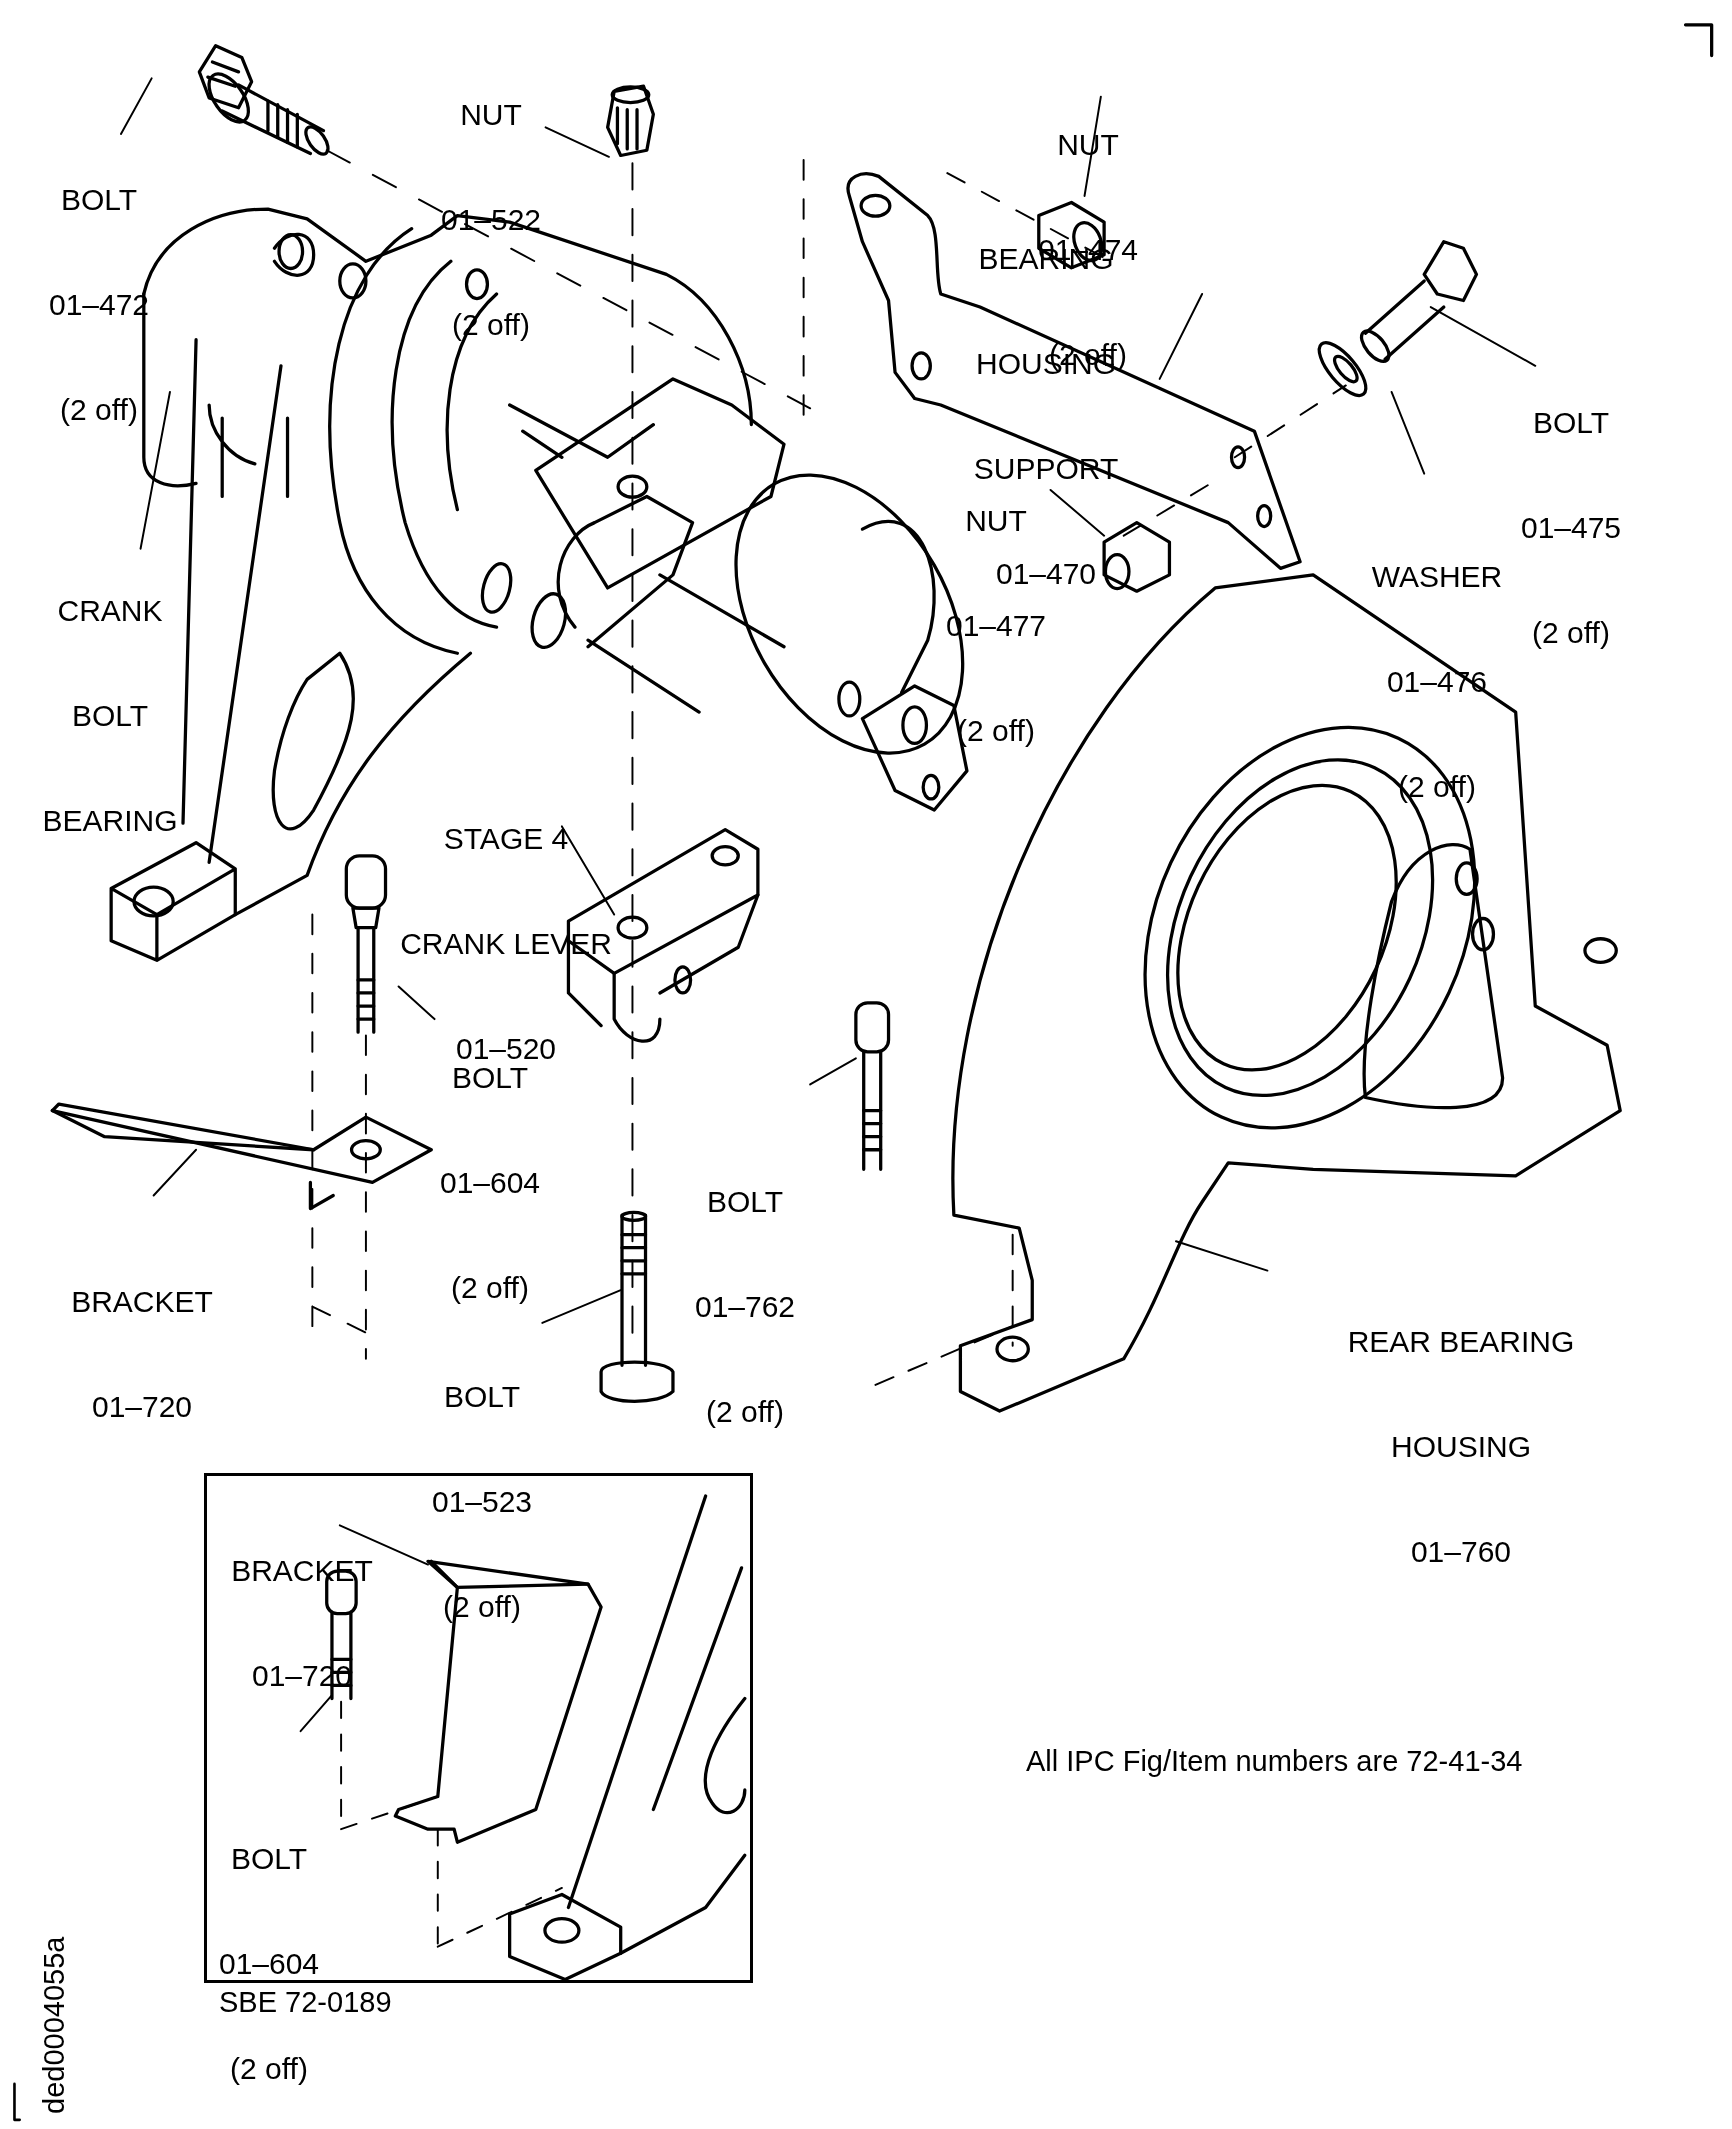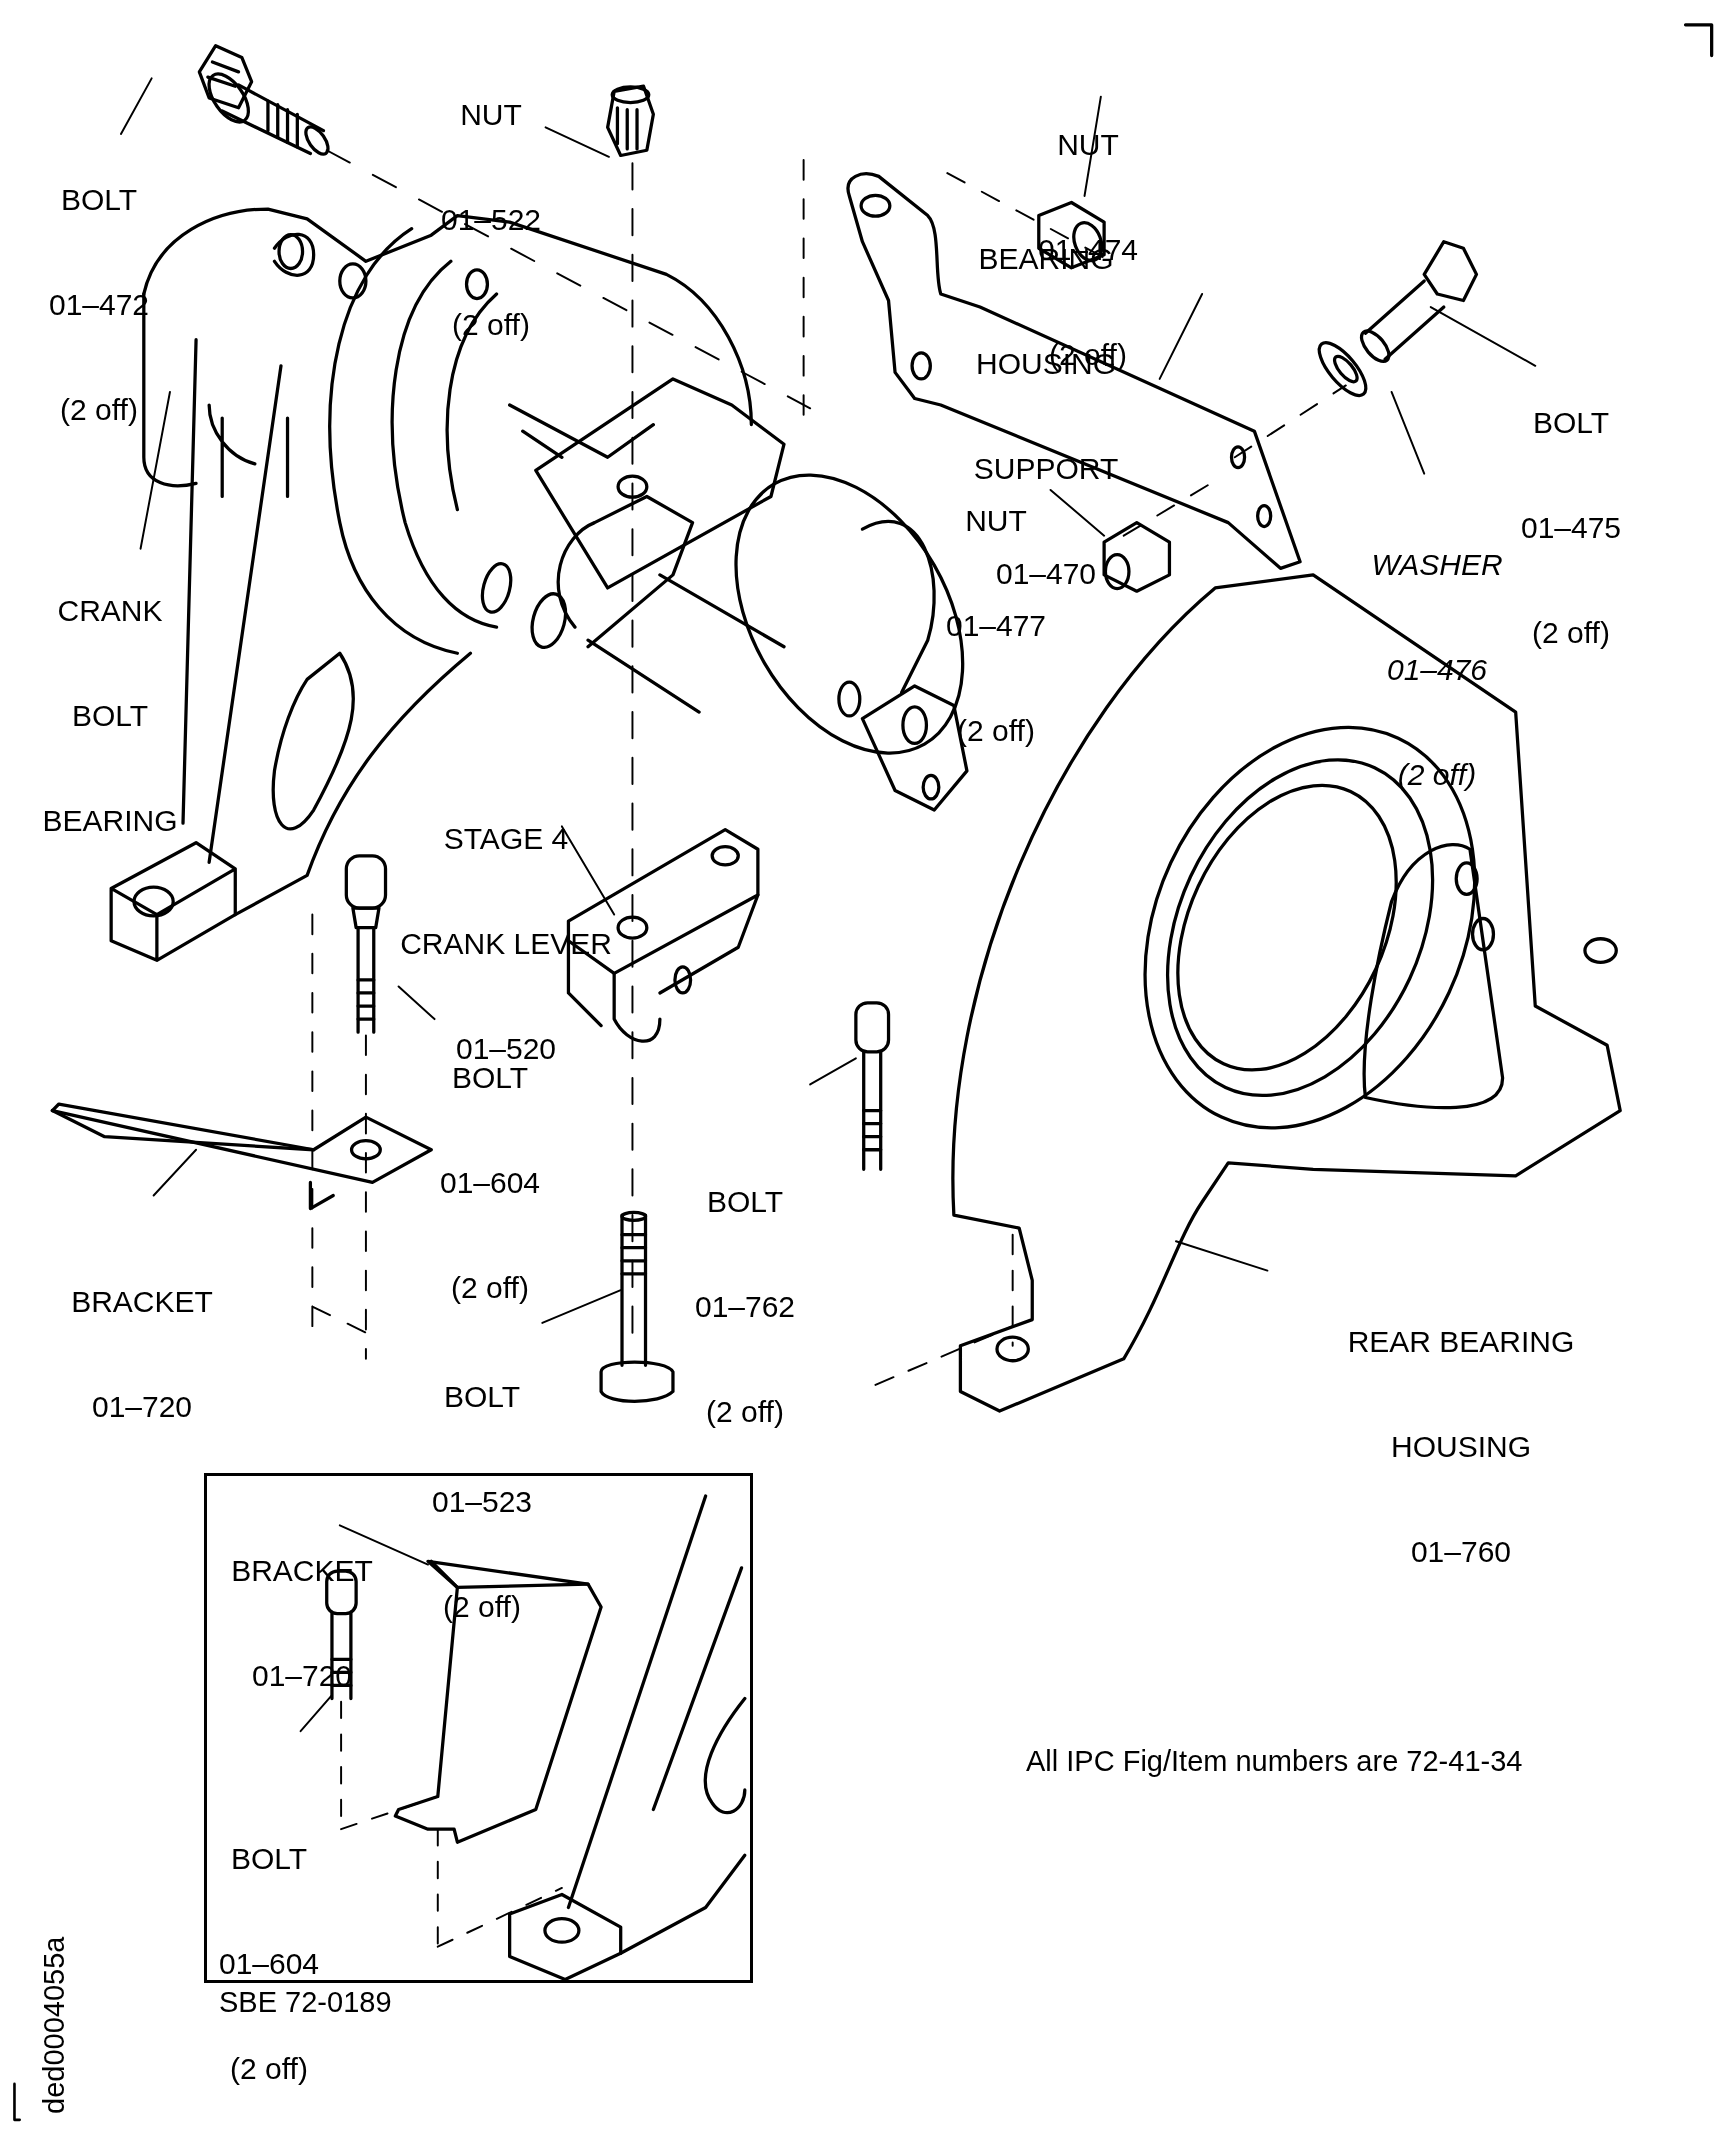--- a/index.html
+++ b/index.html
@@ -212,21 +212,21 @@
 <div class="lbl" style="left:1571px; top:335px;">
   <span>BOLT</span>
   <span>01–475</span>
   <span>(2 off)</span>
 </div>
 <div class="lbl" style="left:996px; top:433px;">
   <span>NUT</span>
   <span>01–477</span>
   <span>(2 off)</span>
 </div>
-<div class="lbl" style="left:1437px; top:477px;font-style:italic;">
+<div class="lbl" style="left:1437px; top:489px;">
   <span>WASHER</span>
   <span>01–476</span>
   <span>(2 off)</span>
 </div>
 <div class="lbl" style="left:110px; top:523px;">
   <span>CRANK</span>
   <span>BOLT</span>
   <span>BEARING</span>
 </div>
 <div class="lbl" style="left:506px; top:751px;">

